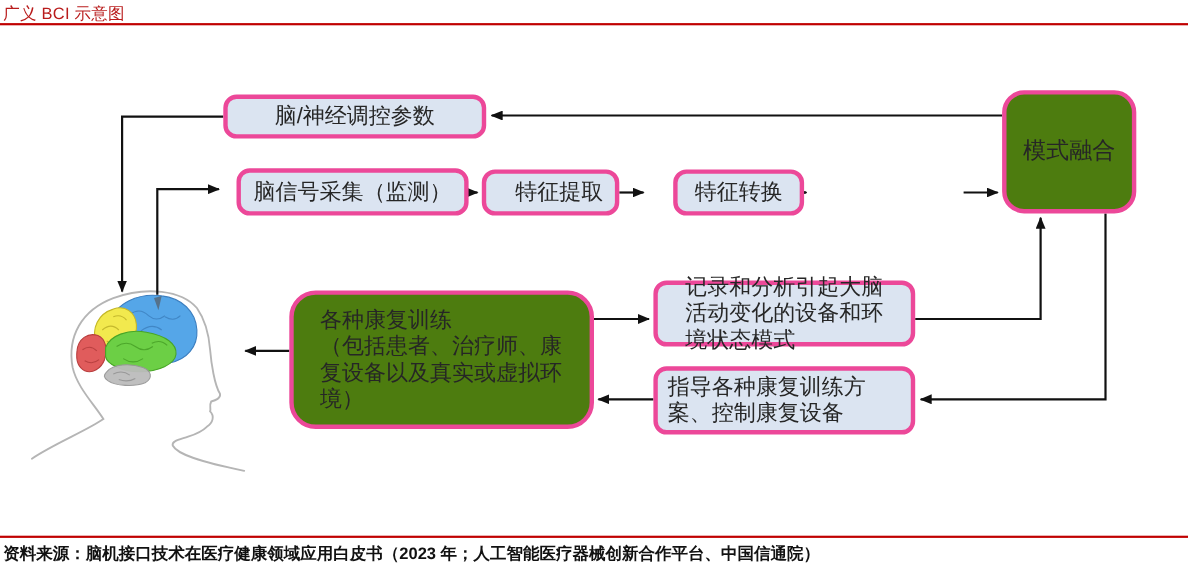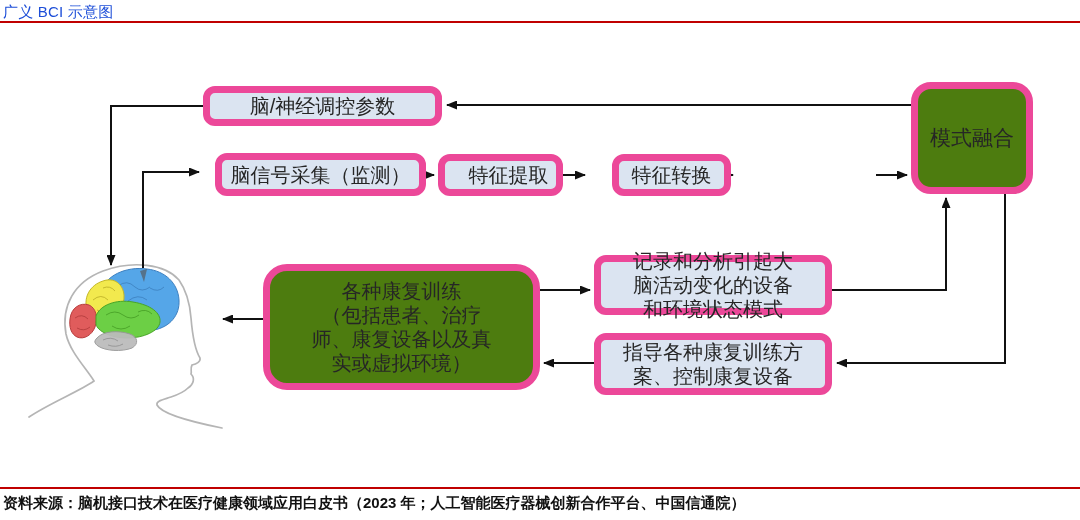--- a/index.html
+++ b/index.html
@@ -2,47 +2,47 @@
 <html><head>
 <meta charset="utf-8">
 <style>
   html,body{margin:0;padding:0;background:#ffffff;}
   .stage{
     position:relative;width:1080px;height:520px;background:#ffffff;overflow:hidden;
     font-family:"Liberation Sans","DejaVu Sans",sans-serif;color:#1a1a1a;
   }
   .title{
     position:absolute;left:3px;top:3px;font-size:15px;font-weight:500;
-    color:#1d4ed8;letter-spacing:.2px;white-space:nowrap;
+    color:#b91c1c;letter-spacing:.2px;white-space:nowrap;
   }
   .rule{position:absolute;left:0;width:1080px;height:2px;background:#c00000;}
   .rule-top{top:21px;height:1.6px;}
   .rule-bottom{top:487px;height:1.6px;}
   .source{
     position:absolute;left:3px;top:494px;font-size:15px;font-weight:bold;
     color:#111;white-space:nowrap;text-align:center;
   }
   .overlay{position:absolute;left:0;top:0;pointer-events:none;}
   .box{
     position:absolute;box-sizing:border-box;
-    border:7px solid #ec4899;border-radius:12px;
+    border:4px solid #ec4899;border-radius:12px;
     background:#dbe4f1;
     display:flex;align-items:center;justify-content:center;
-    text-align:center;font-size:20px;color:#262626;line-height:1.2;
+    font-size:20px;color:#262626;line-height:1.2;
   }
   .box.dark{background:#4d7c0f;}
   .box.nowrap{white-space:nowrap;}
   .box.prewrap{white-space:pre-line;}
   .box-a{left:203px;top:86px;width:239px;height:40px;}
   .box-b{left:203px;top:153px;width:211px;height:43px;margin-left:12px;}
   .box-c{left:438px;top:154px;width:125px;height:42px;padding-left:16px;}
   .box-d{left:589px;top:154px;width:119px;height:42px;margin-left:23px;}
   .box-e{left:737px;top:154px;width:139px;height:42px;}
   .box-f{left:911px;top:82px;width:122px;height:112px;border-radius:20px;font-size:21px;}
-  .box-g{left:263px;top:264px;width:277px;height:126px;border-radius:24px;padding:0 36px;}
+  .box-g{left:263px;top:264px;width:277px;height:126px;border-radius:24px;padding:0 24px;}
   .box-h{left:594px;top:255px;width:238px;height:60px;padding:0 25px;}
   .box-i{left:594px;top:333px;width:238px;height:62px;padding:0 9px;}
 </style>
 </head>
 <body>
 
 <div class="stage">
 
   <div class="title">广义 BCI 示意图</div>
   <div class="rule rule-top"></div>

